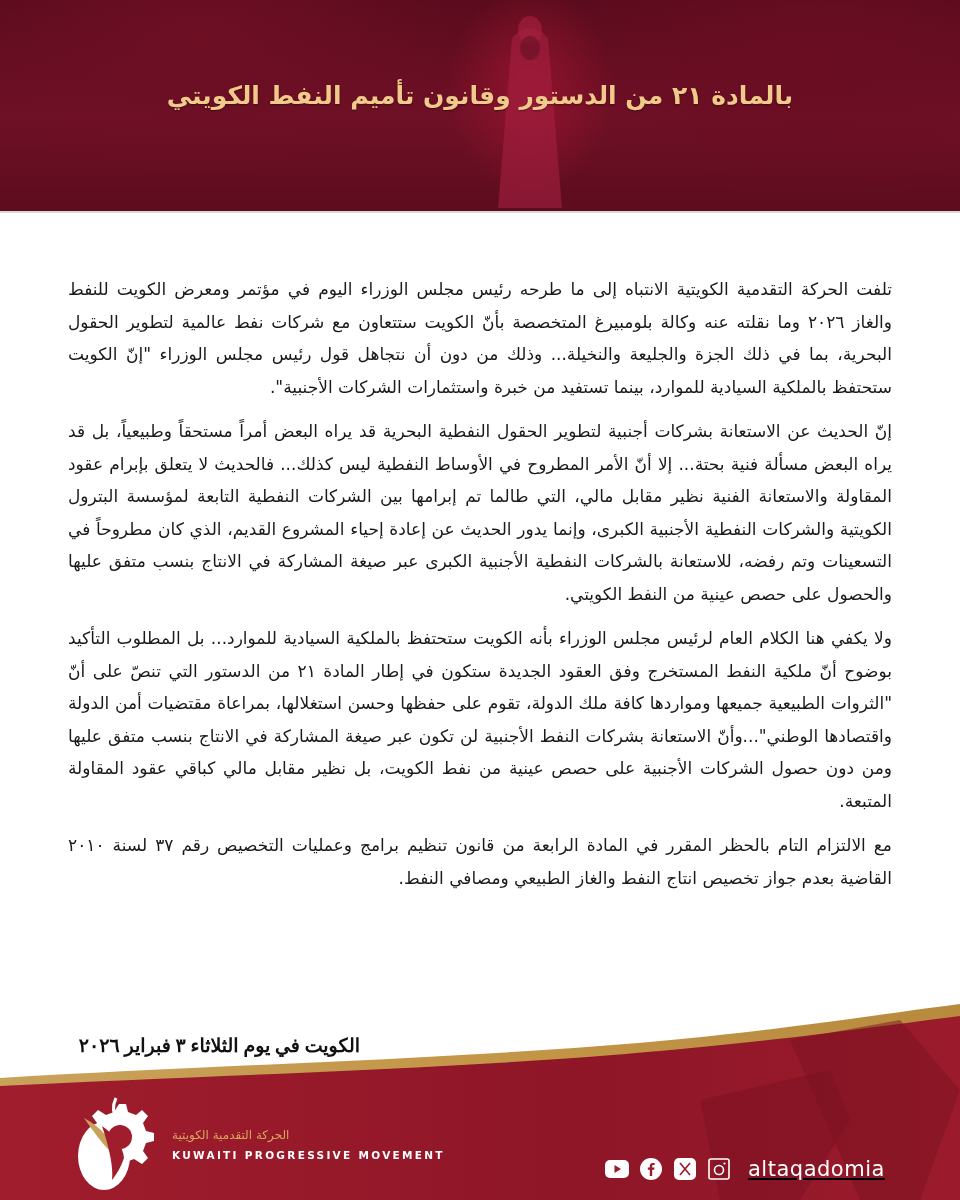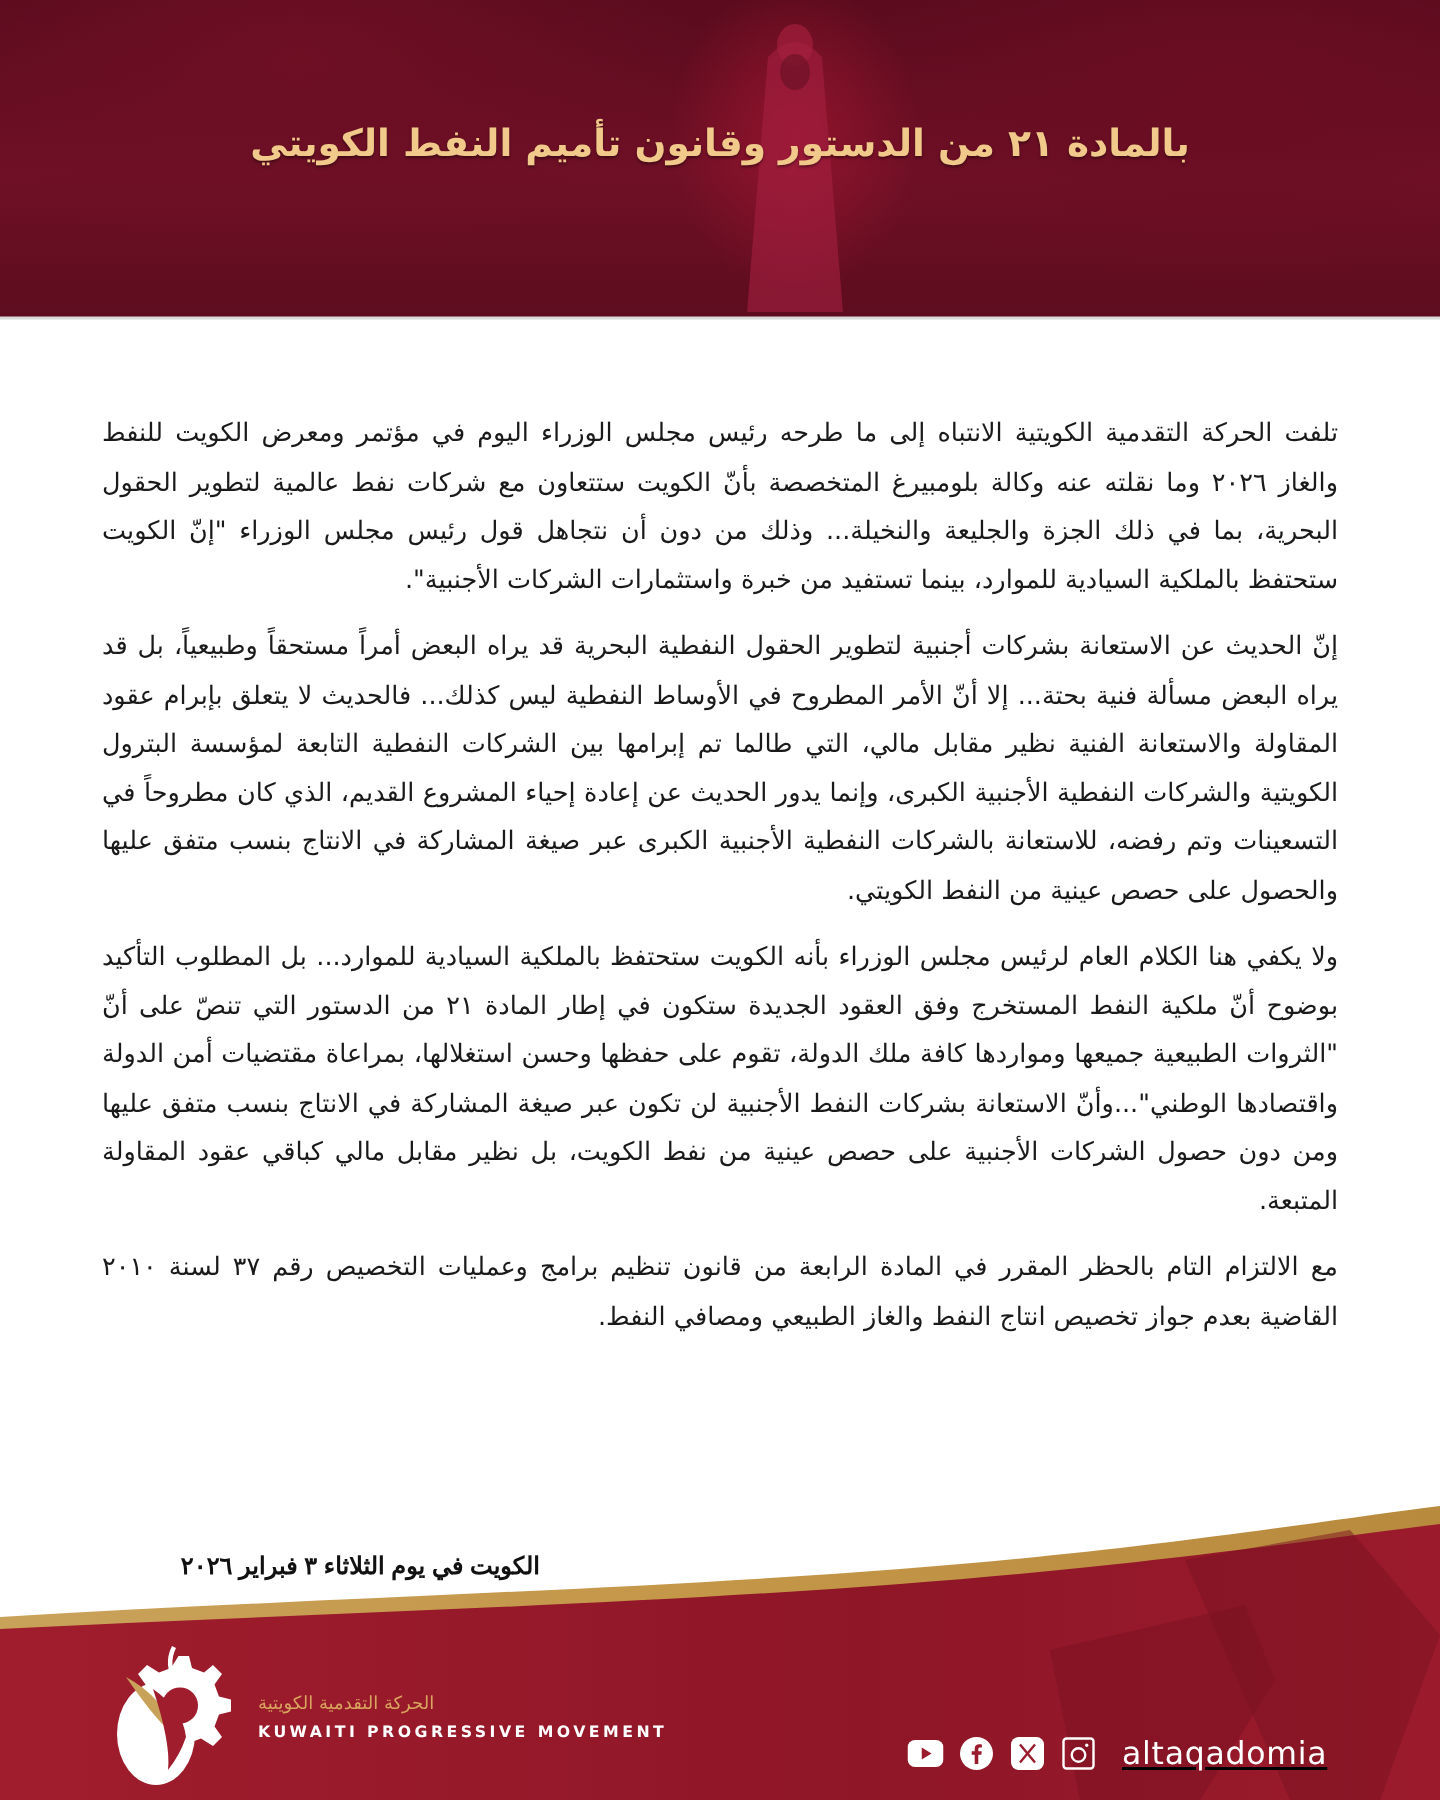--- a/index.html
+++ b/index.html
@@ -34,22 +34,22 @@
     direction: rtl; text-align: justify;
     color: #1a1a1a; font-size: 17px; line-height: 32.5px;
     font-family: "DejaVu Sans", sans-serif;
     margin-top: 25px;
   }
   .body-text p { margin-bottom: 12px; text-align-last: right; }
 
   .signoff {
     position: absolute; left: 30px; top: 1034px; width: 330px;
     direction: rtl; text-align: right;
-    color: #111; font-size: 16px; font-weight: bold;
-    font-family: Liberation Sans, sans-serif;
+    color: #111; font-size: 19px; font-weight: bold;
+    font-family: Liberation Serif, serif;
   }
 
   .footer-svg { position: absolute; left: 0; top: 1000px; width: 960px; height: 200px; }
 
   .logo-mark { position: absolute; left: 76px; top: 1096px; width: 86px; height: 98px; }
   .org-ar {
     position: absolute; left: 172px; top: 1128px; width: 246px;
     direction: rtl; text-align: left; color: #d9a55e;
     font-size: 12px; letter-spacing: 5px; font-family: "DejaVu Sans", sans-serif;
   }

